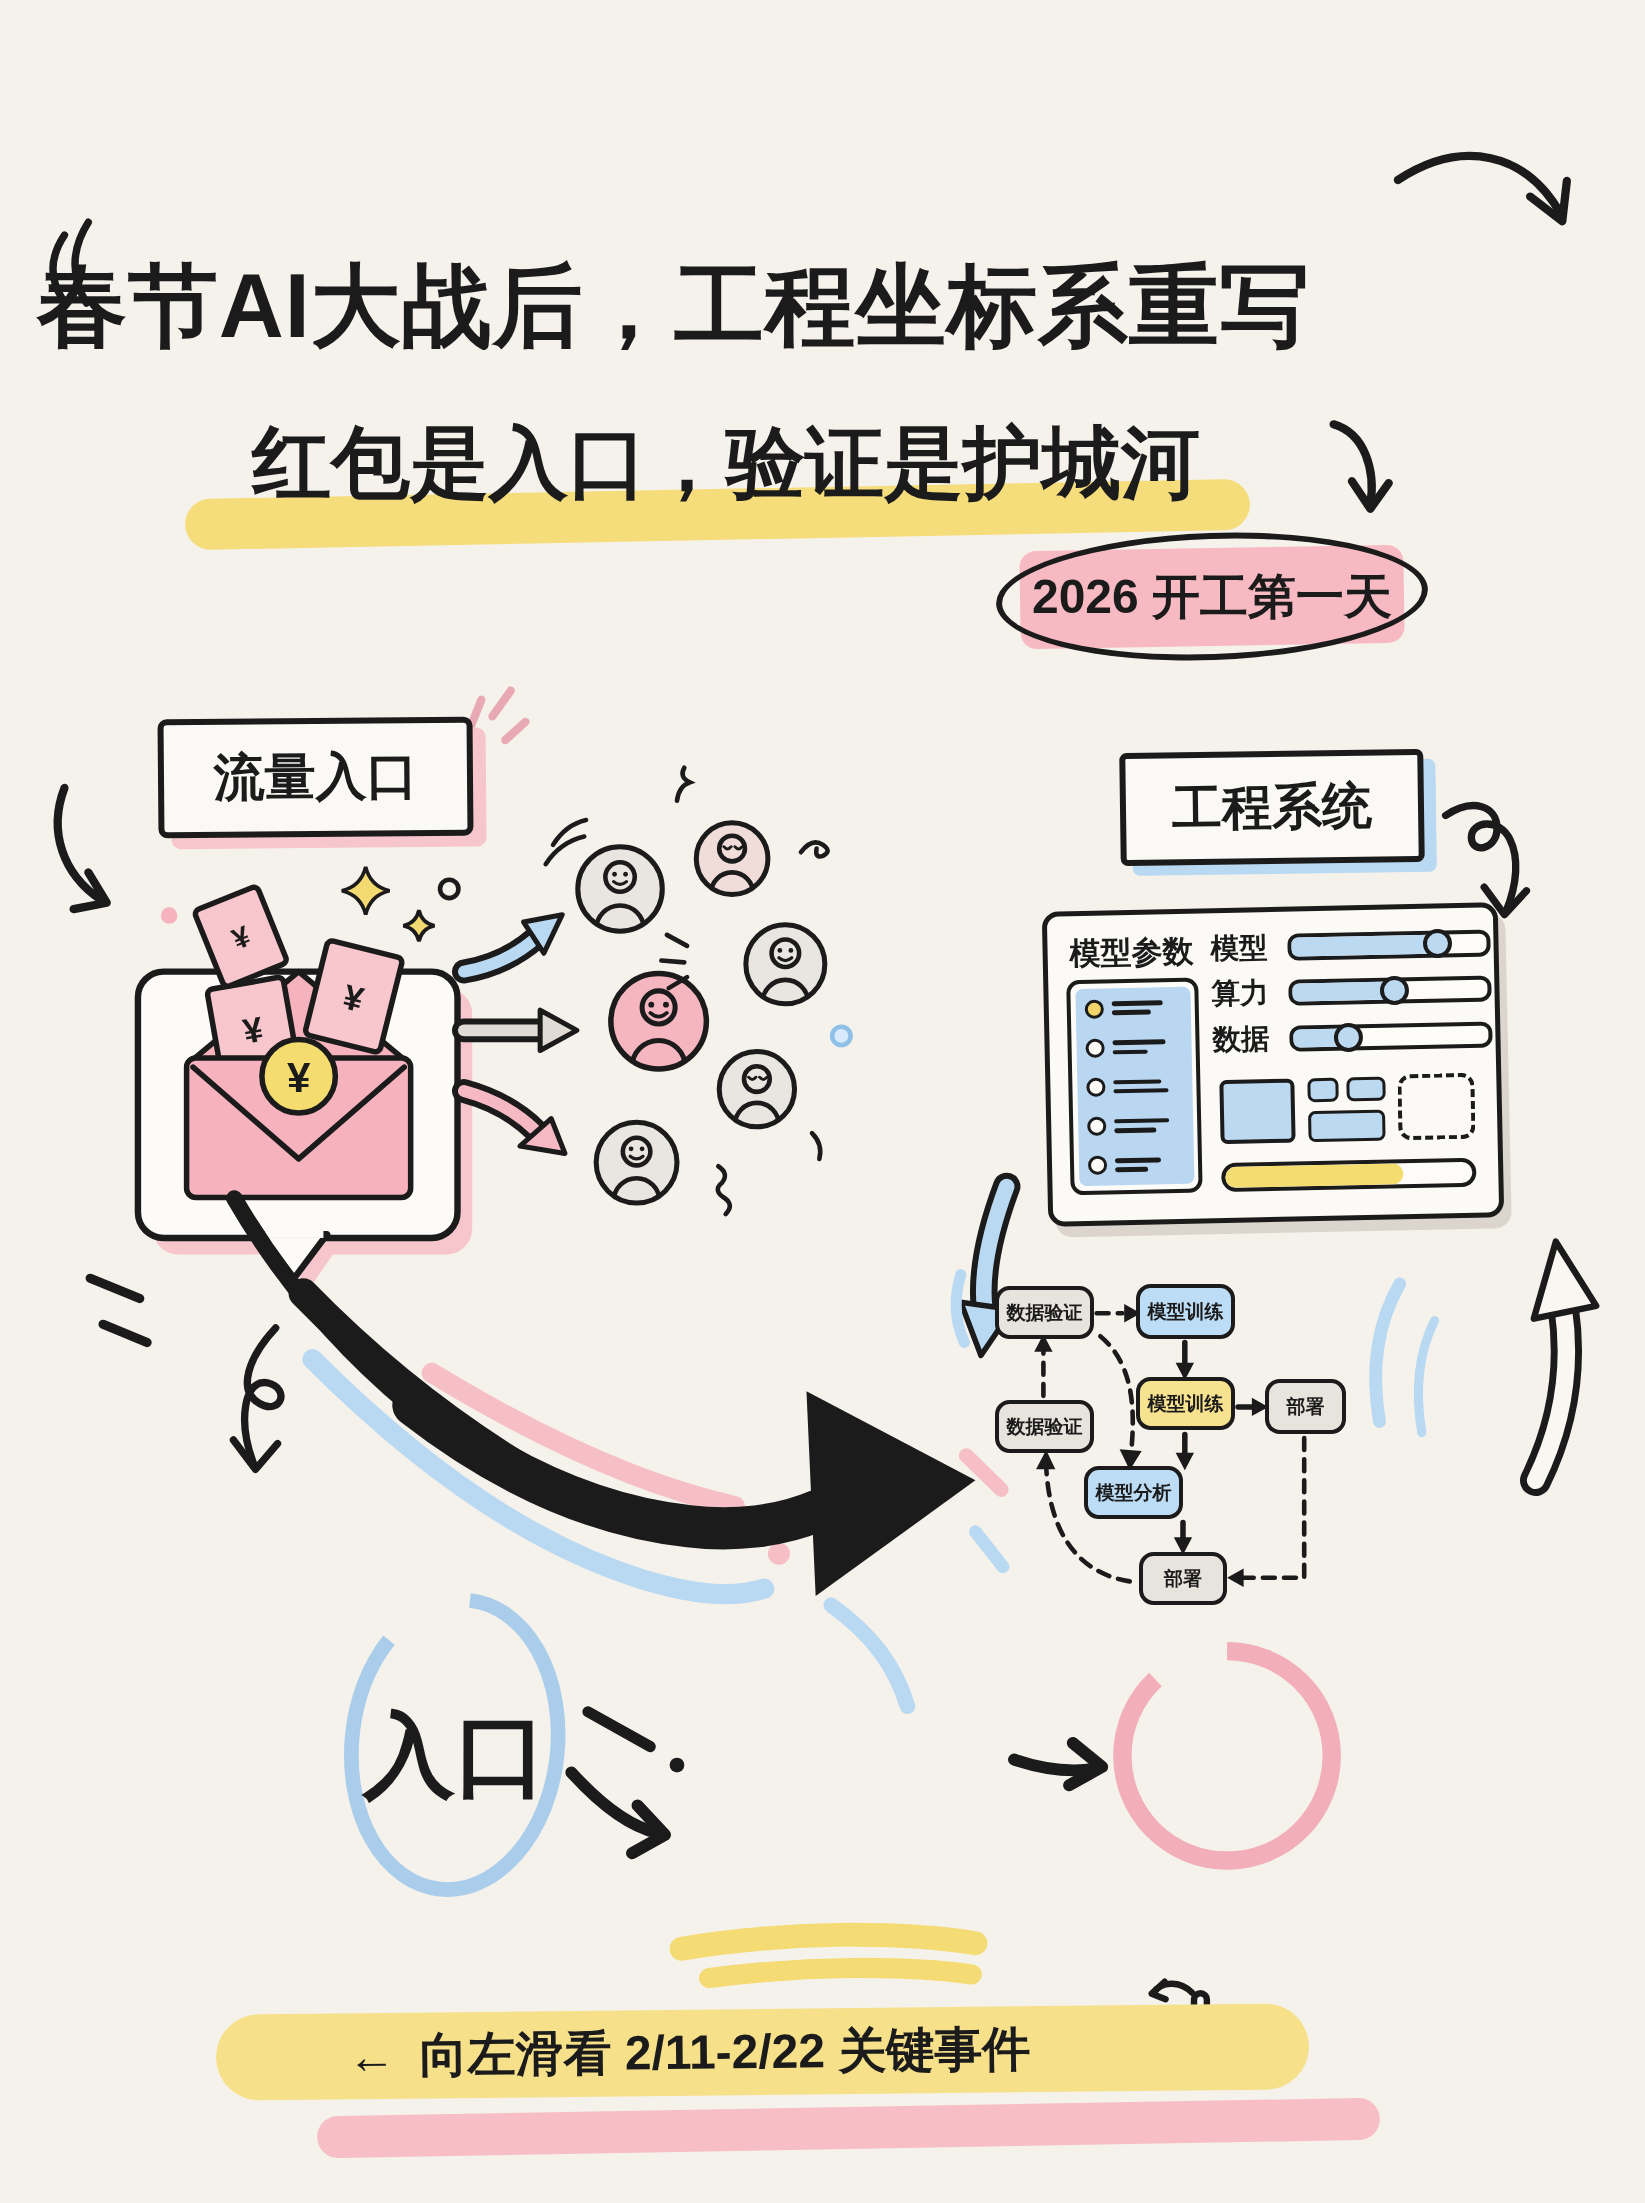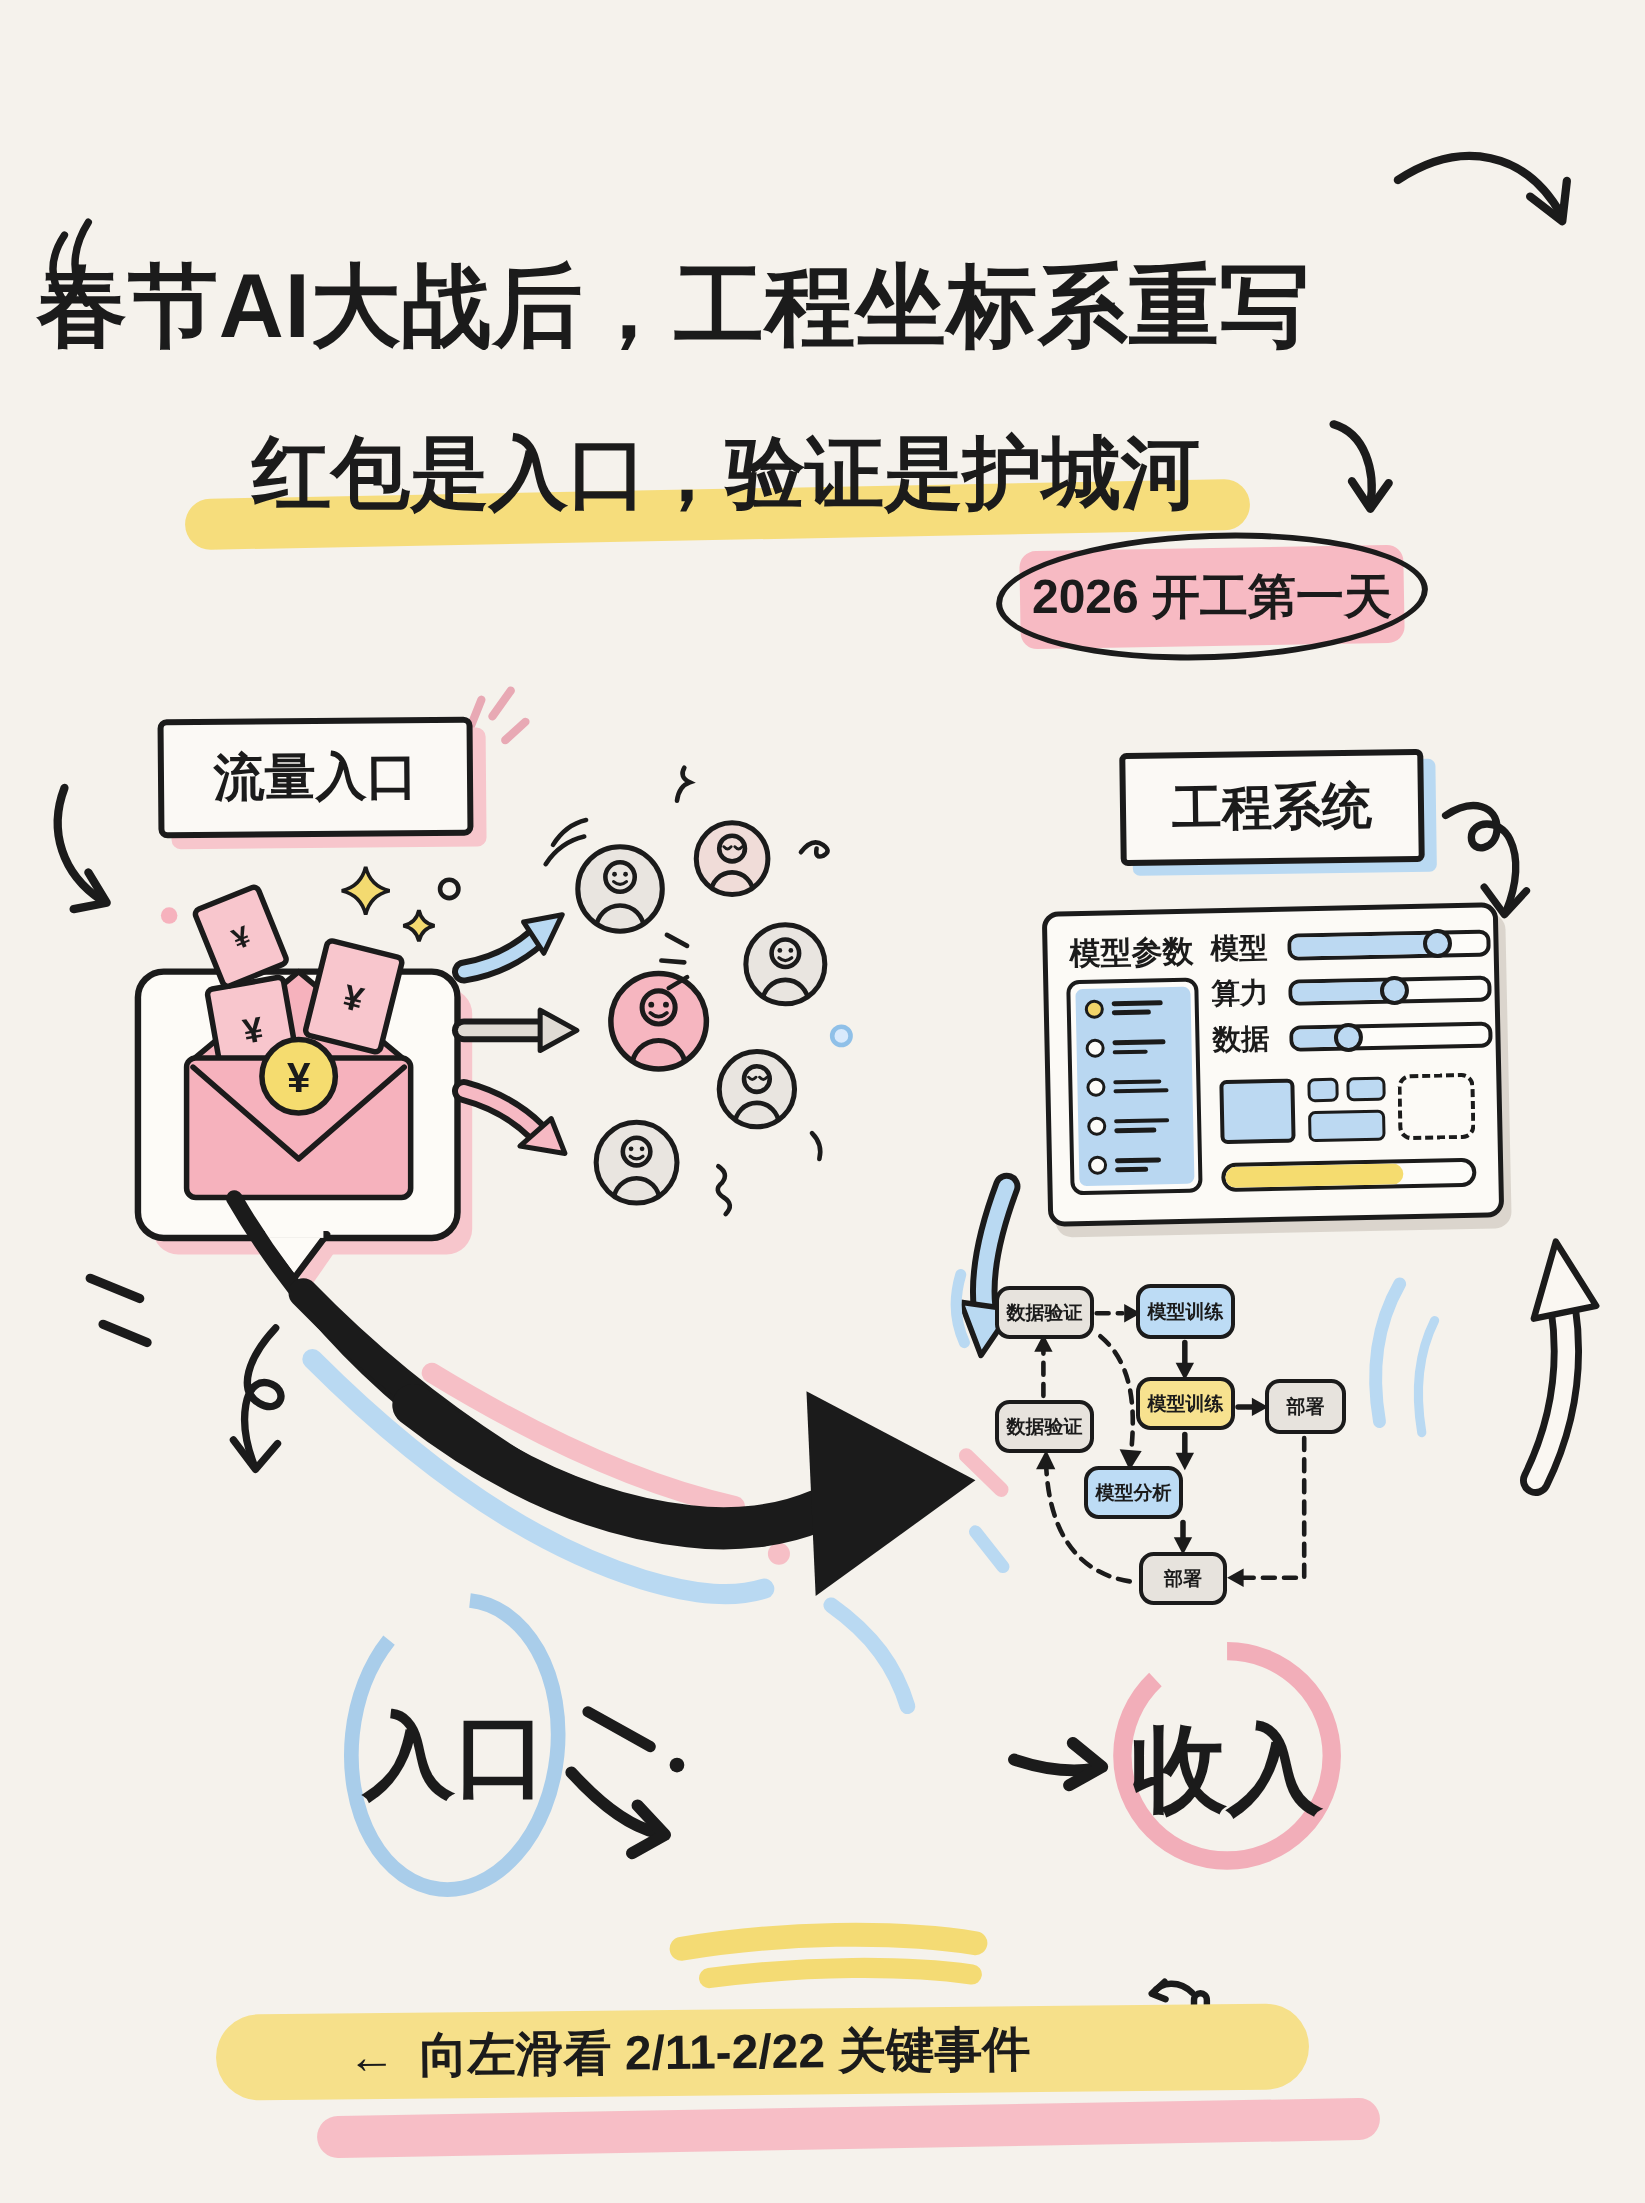--- a/index.html
+++ b/index.html
@@ -3,21 +3,21 @@
 <meta charset="utf-8">
 <style>
   html,body{margin:0;padding:0;background:#e8e5e0;}
   .canvas{position:relative;width:1646px;height:2204px;background:#f5f2ec;overflow:hidden;
           font-family:"Liberation Sans","DejaVu Sans",sans-serif;color:#1b1b1b;}
   .abs{position:absolute;}
   svg.layer{position:absolute;left:0;top:0;width:1646px;height:2204px;z-index:1;}
   .txt{position:absolute;z-index:3;}
 
   .page-title{left:37px;top:246px;width:1451px;text-align:left;font-size:90px;font-weight:700;letter-spacing:0.9px;white-space:nowrap;}
-  .page-subtitle{left:83px;top:421px;width:1286px;text-align:center;font-size:79px;font-weight:900;white-space:nowrap;}
+  .page-subtitle{left:83px;top:411px;width:1286px;text-align:center;font-size:79px;font-weight:900;white-space:nowrap;}
   .subtitle-hl{position:absolute;left:185px;top:489px;width:1065px;height:51px;background:#f6dd7c;border-radius:26px;transform:rotate(-1.1deg);z-index:2;}
 
   .badge{left:996px;top:533px;width:432px;height:127px;z-index:2;}
   .badge-fill{position:absolute;left:24px;top:14.7px;right:24px;bottom:14.7px;background:#f7bac3;border-radius:16.5px;transform:rotate(-1deg);}
   .badge-ellipse{position:absolute;inset:0;border:6.4px solid #1b1b1b;border-radius:50%;transform:rotate(-2deg);}
   .badge-text{position:absolute;inset:0;display:flex;align-items:center;justify-content:center;font-size:48px;font-weight:900;}
 
   .tag{position:absolute;display:flex;align-items:center;justify-content:center;background:#fbf9f5;border:6.4px solid #1b1b1b;font-weight:900;z-index:3;}
   .tag-traffic{left:158px;top:718px;width:303px;height:107px;font-size:51px;border-radius:9.2px;box-shadow:13px 11px 0 #f7c6cc;transform:rotate(-0.5deg);}
   .tag-eng{left:1120px;top:751px;width:292px;height:101px;font-size:50px;border-radius:7.3px;box-shadow:12px 10px 0 #b9d9f2;transform:rotate(-0.8deg);}
@@ -402,21 +402,20 @@
 
   <div class="fnode fgray" style="left:995px;top:1286px;width:99px;height:53px">数据验证</div>
   <div class="fnode fblue" style="left:1136px;top:1284px;width:99px;height:55px">模型训练</div>
   <div class="fnode fyellow" style="left:1136px;top:1377px;width:99px;height:53px">模型训练</div>
   <div class="fnode fgray" style="left:1265px;top:1379px;width:81px;height:55px">部署</div>
   <div class="fnode fgray" style="left:995px;top:1400px;width:99px;height:53px">数据验证</div>
   <div class="fnode fblue" style="left:1084px;top:1466px;width:99px;height:53px">模型分析</div>
   <div class="fnode fgray" style="left:1139px;top:1552px;width:88px;height:53px">部署</div>
 
   <div class="word w-entry">入口</div>
-  <div class="word w-income">收入</div>
 
   <div class="footer-stripe"></div>
   <div class="footer-pill">
     <span>←</span>
     <span>向左滑看 2/11-2/22 关键事件</span>
   </div>
 
 </div>
 
 

